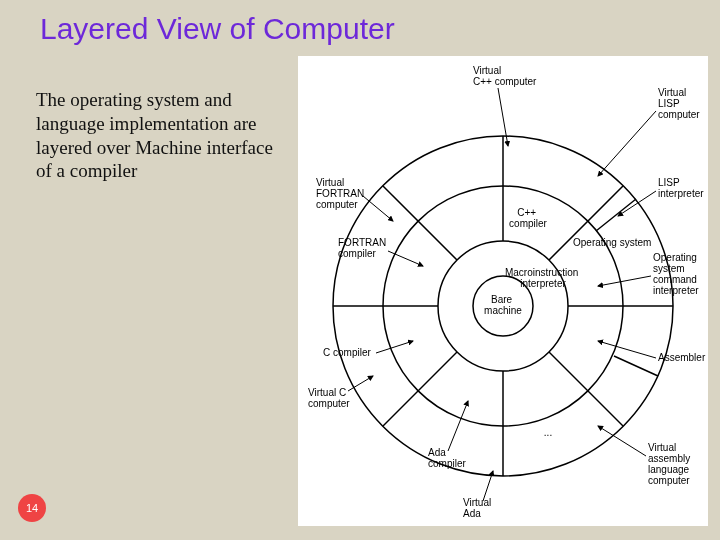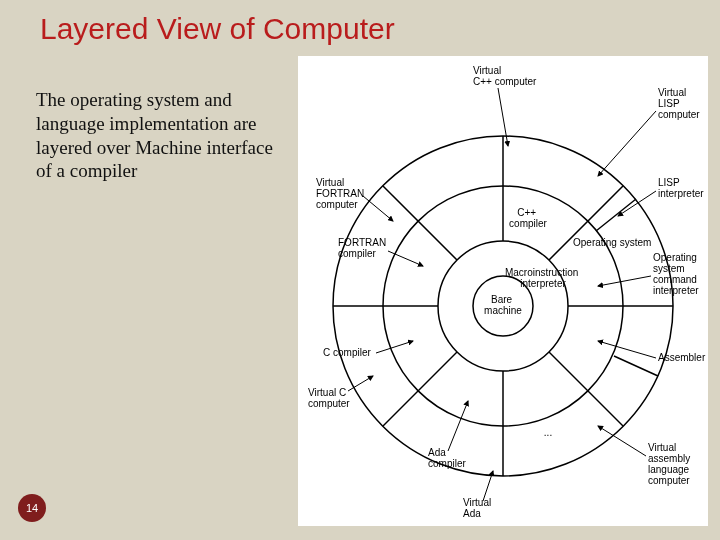--- a/index.html
+++ b/index.html
@@ -1,19 +1,19 @@
 <!DOCTYPE html>
 <html><head>
 <meta charset="utf-8">
 <style>
   html,body{margin:0;padding:0;width:720px;height:540px;background:#d9d4c3;font-family:"Segoe UI",Verdana,sans-serif;overflow:hidden}
   .slide{position:relative;width:720px;height:540px}
-  .title{position:absolute;left:40px;top:12px;font-size:30px;color:#b91c1c;font-weight:400}
+  .title{position:absolute;left:40px;top:12px;font-size:30px;color:#6d28d9;font-weight:400}
   .body-text{position:absolute;left:36px;top:88px;width:250px;font-size:19px;line-height:1.25;color:#111;font-family:Georgia,"Times New Roman",serif}
-  .page-badge{position:absolute;left:18px;bottom:18px;width:28px;height:28px;border-radius:50%;background:#7f1d1d;color:#fff;font-size:11px;display:flex;align-items:center;justify-content:center}
+  .page-badge{position:absolute;left:18px;bottom:18px;width:28px;height:28px;border-radius:50%;background:#ef4444;color:#fff;font-size:11px;display:flex;align-items:center;justify-content:center}
   .diagram-area{position:absolute;right:12px;top:56px;width:410px;height:470px;background:#fff}
   .diagram-area svg{width:100%;height:100%}
   .ring{fill:none;stroke:#000;stroke-width:1.5}
   .sector{stroke:#000;stroke-width:1.5}
   .dlabel{font-size:10px;fill:#000;font-family:Arial,Helvetica,sans-serif}
   .arrow{stroke:#000;stroke-width:1;fill:none}
 </style>
 </head>
 <body>
 

